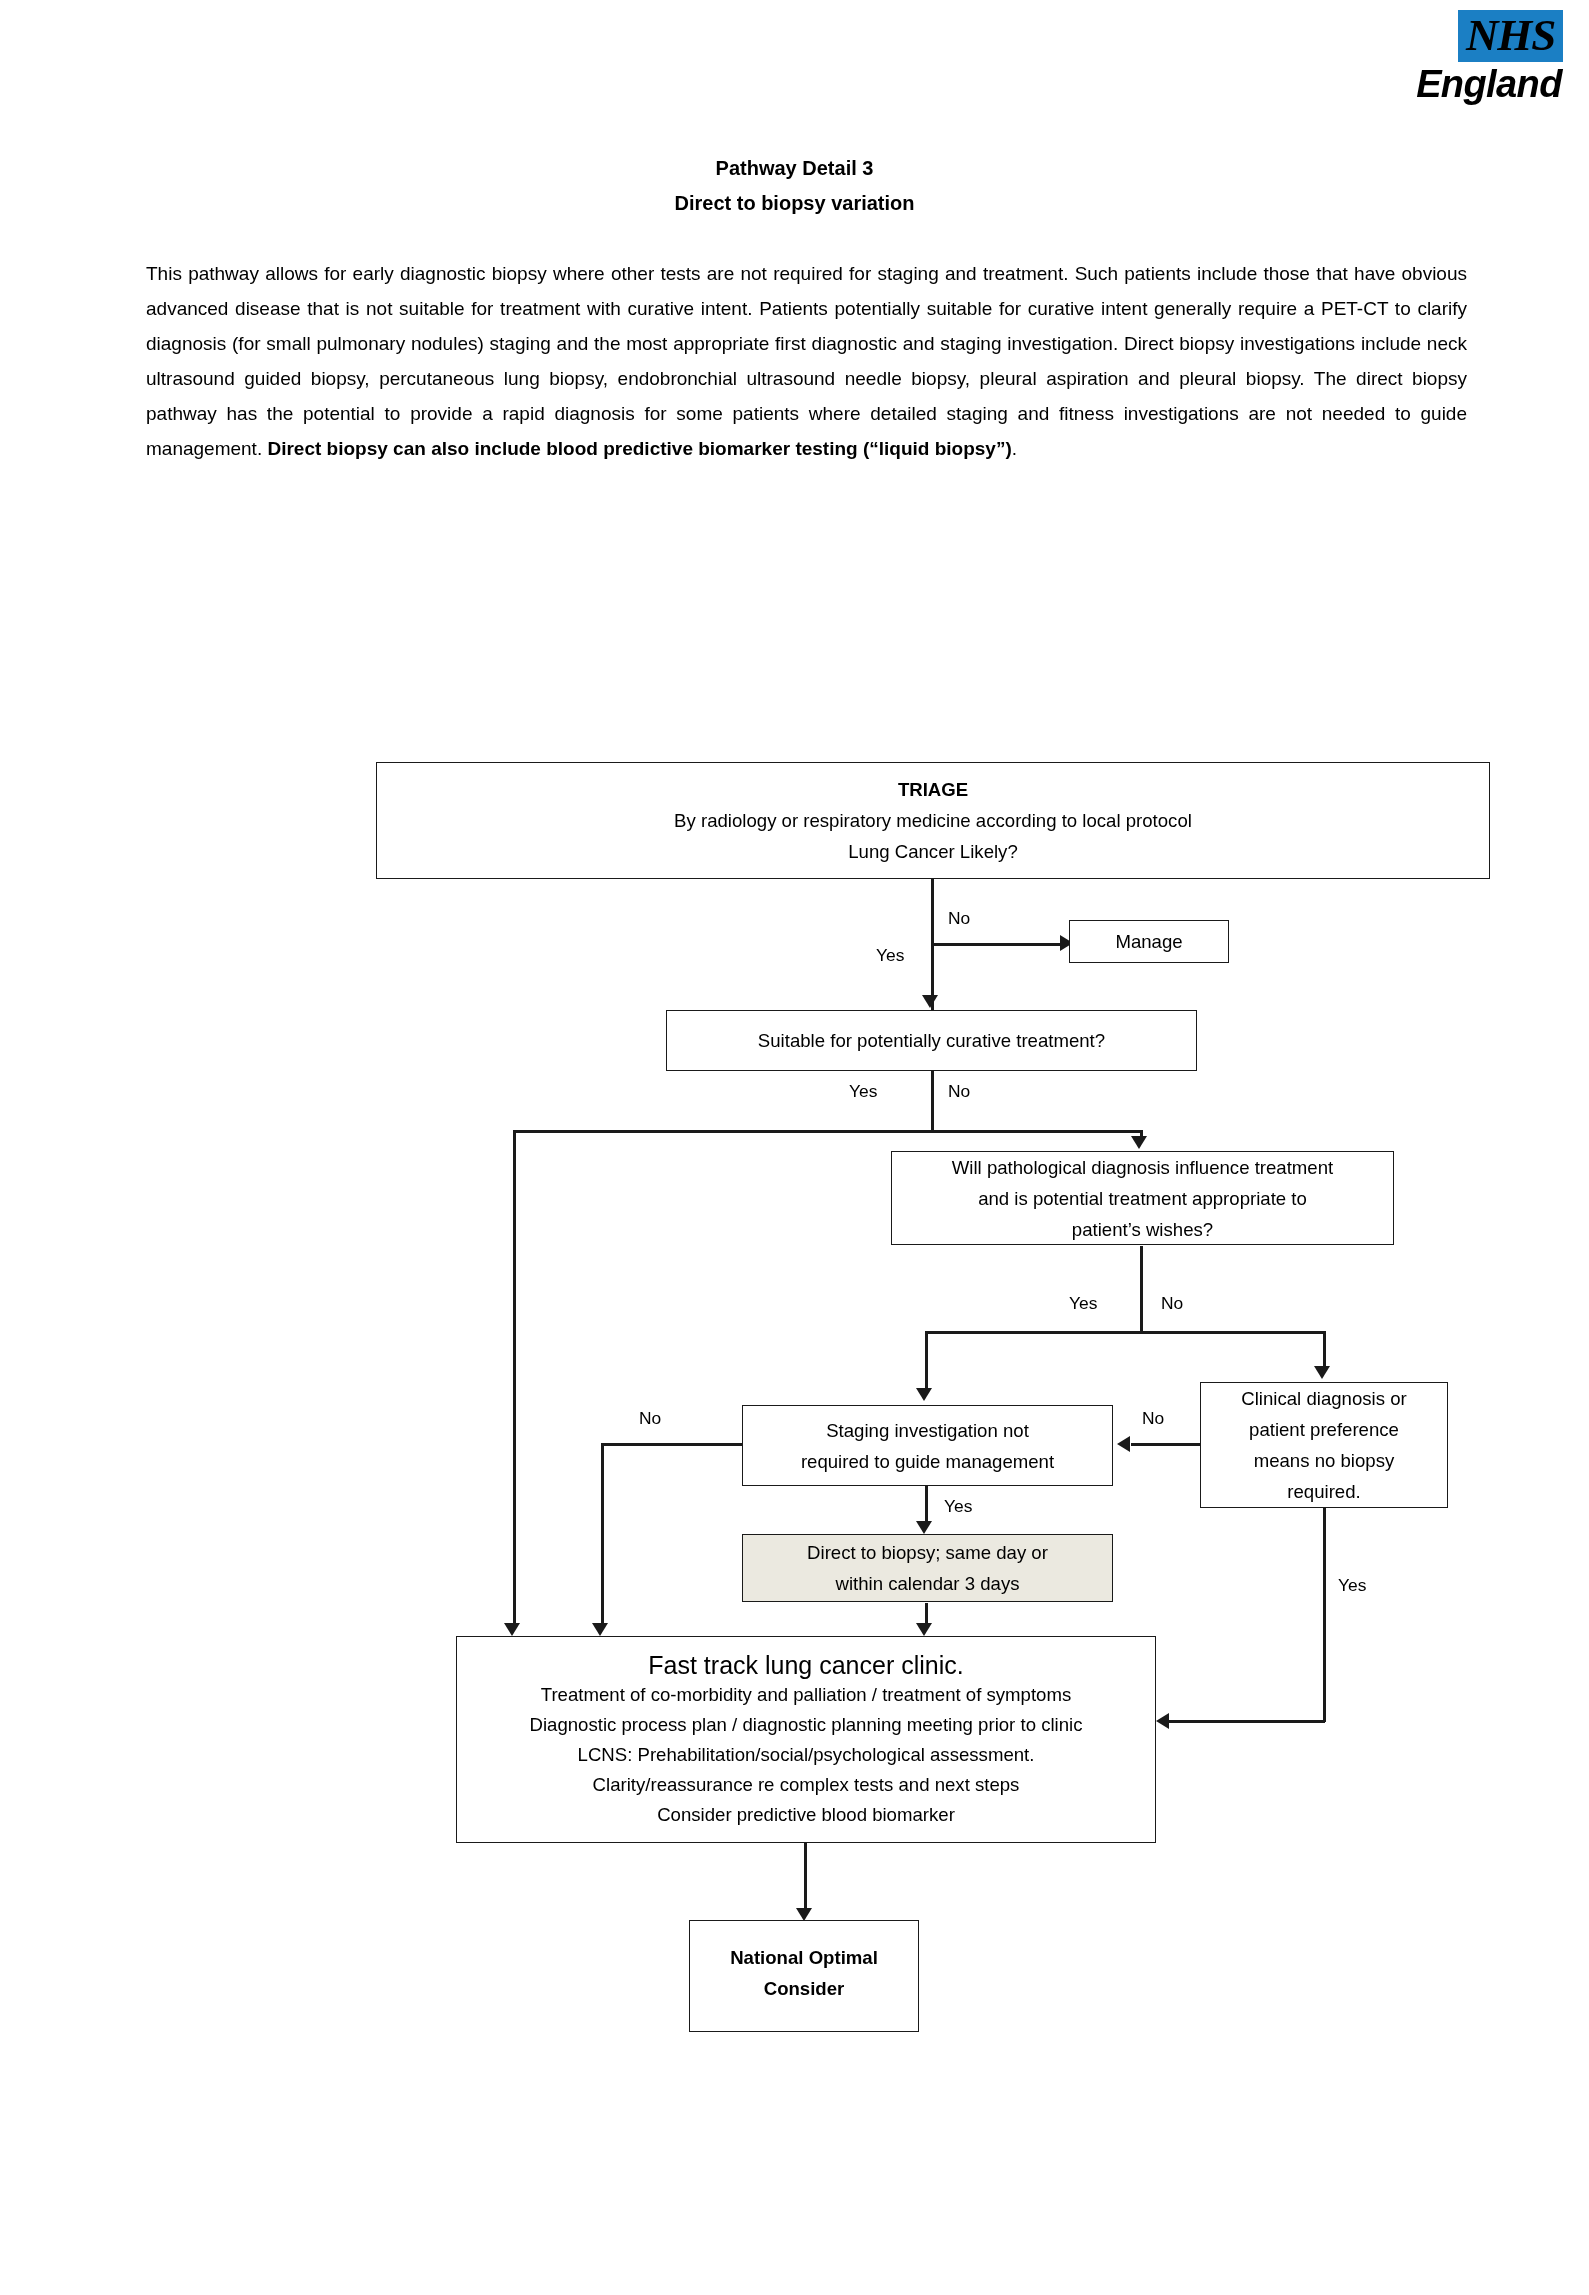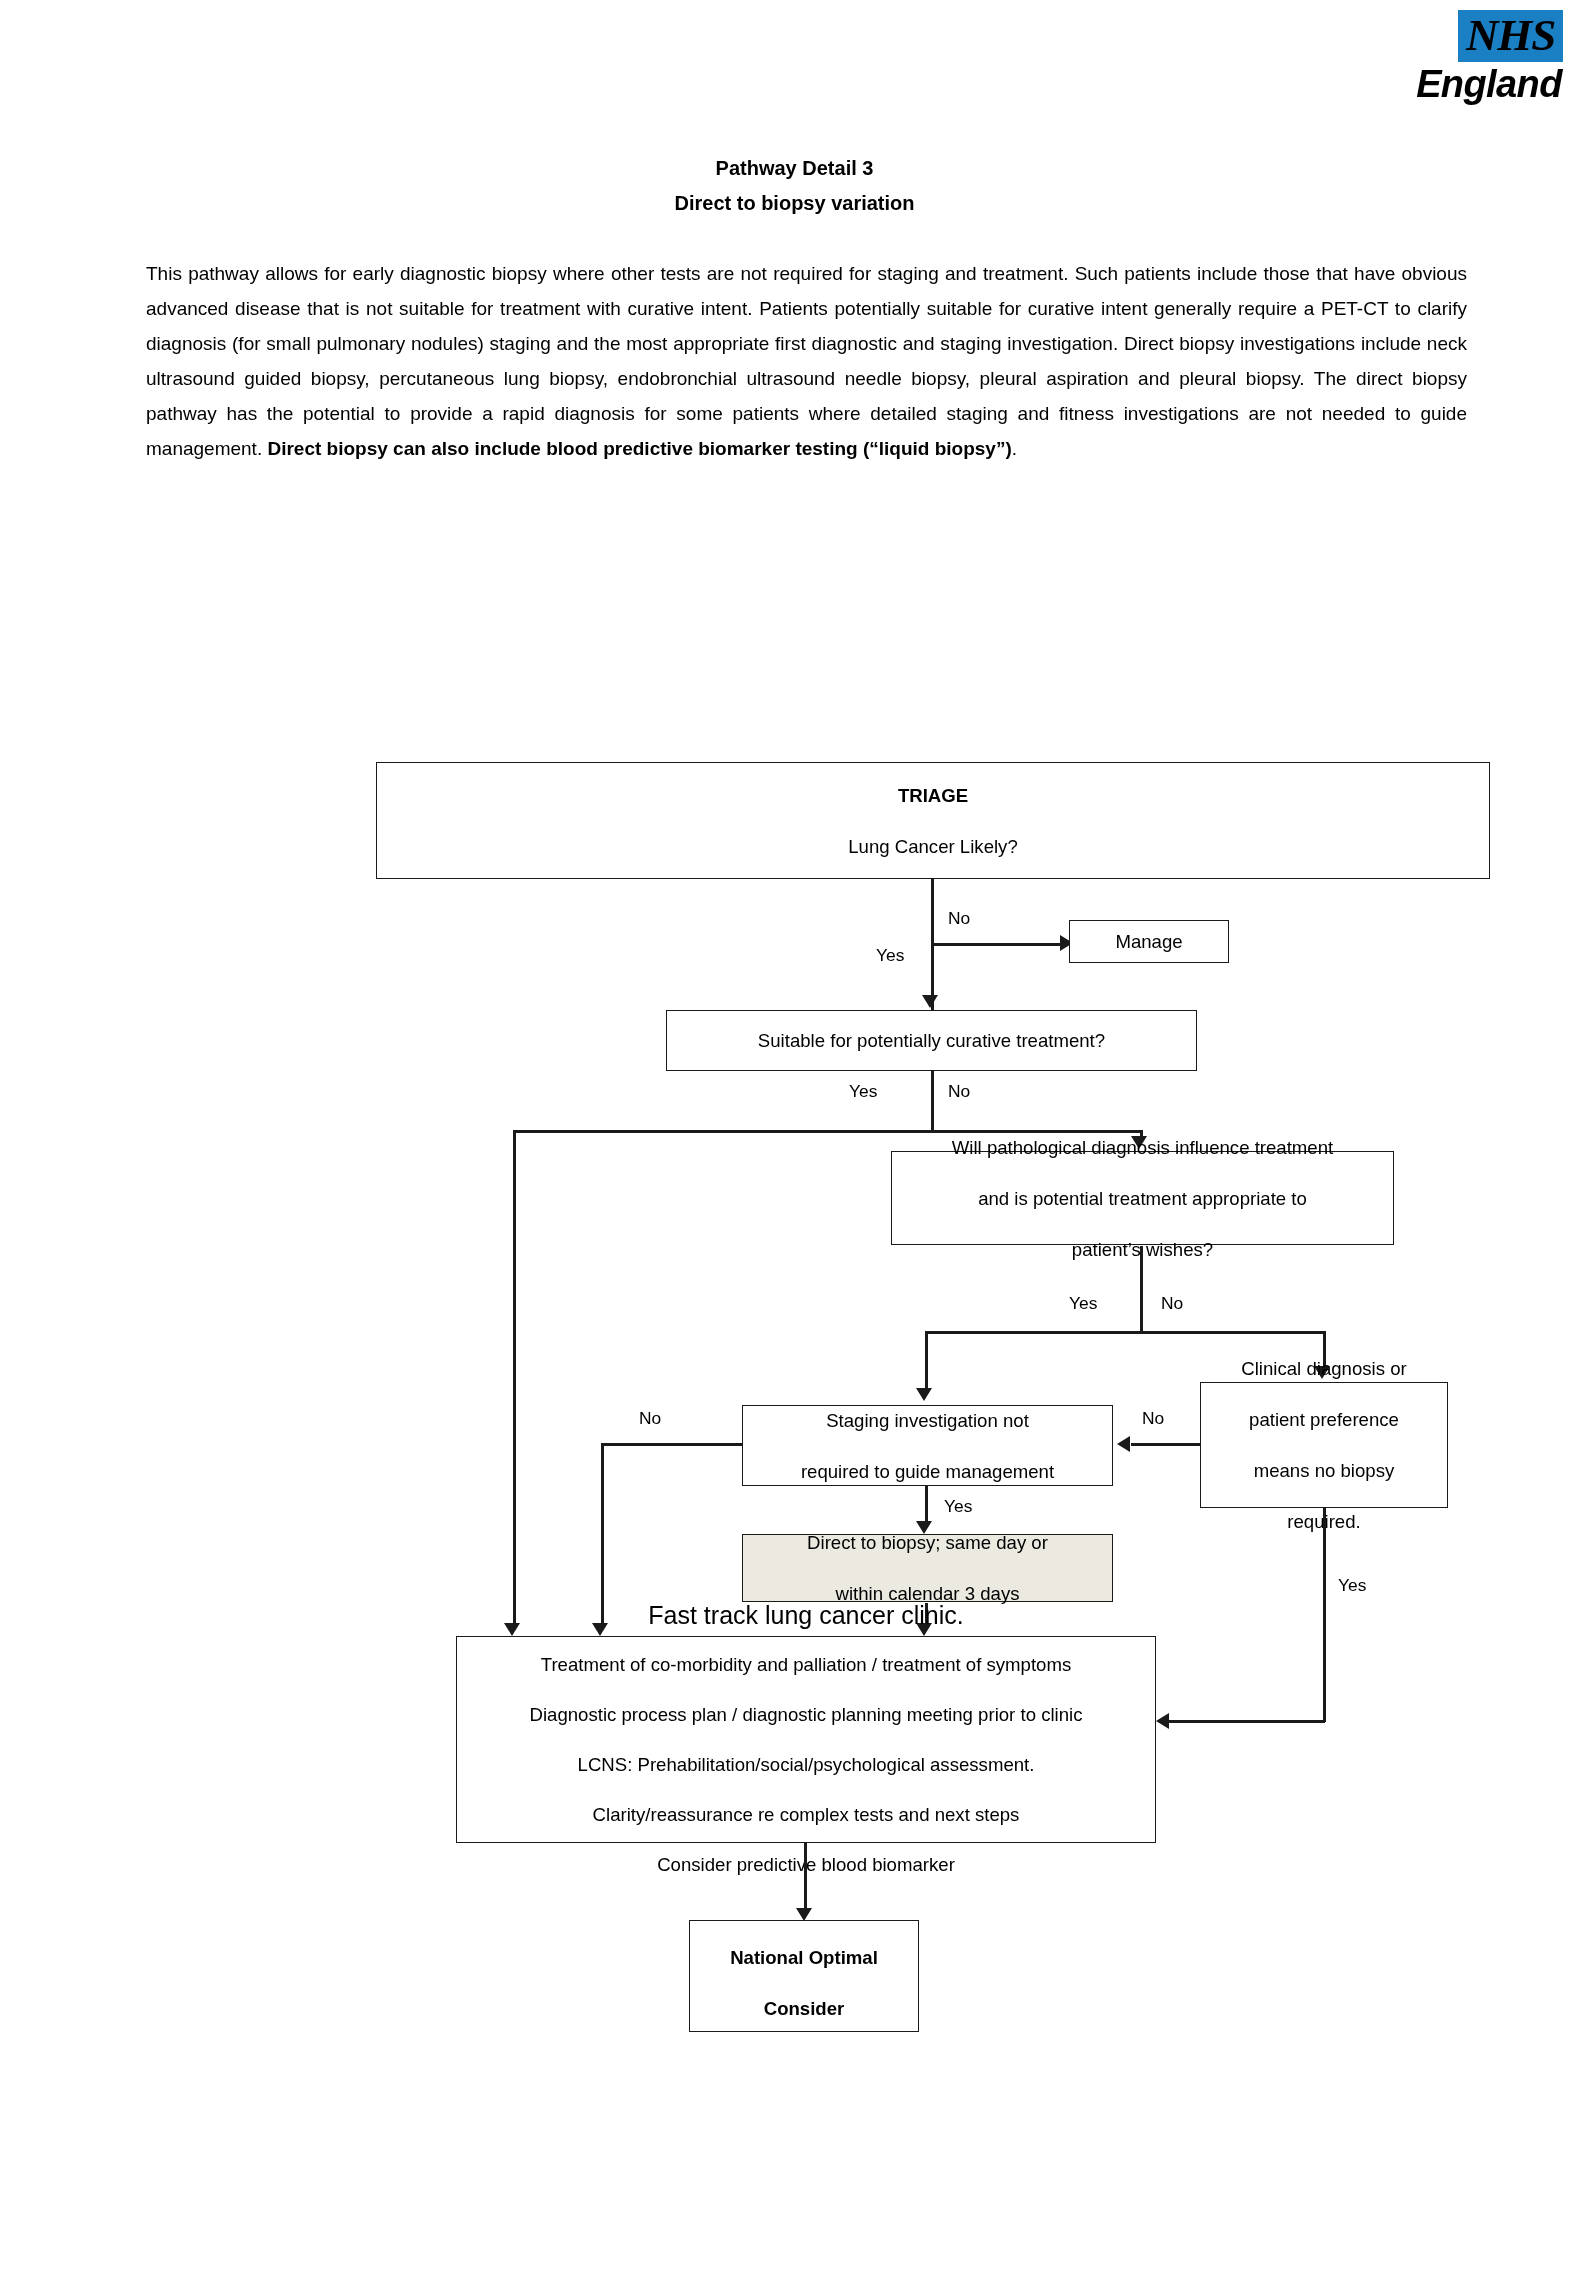--- a/index.html
+++ b/index.html
@@ -62,21 +62,20 @@
   .flow { position: absolute; left: 0; top: 0; width: 1589px; height: 2295px; }
   .fbox {
     position: absolute;
     border: 1.9px solid #1a1a1a;
     background: #ffffff;
     display: flex; flex-direction: column;
     align-items: center; justify-content: center;
     text-align: center;
     font-size: 18.6px;
     line-height: 31px;
-    gap: 20px;
   }
   .fbox.shaded { background: #ebe9e0; }
   .fbox .ttl { font-weight: bold; }
   .fbox .ln { display: block; }
 
   
   .elabel {
     position: absolute; font-size: 17.4px; line-height: 21px; white-space: nowrap;
   }
 
@@ -103,20 +102,21 @@
 
   <div class="doc-title">Pathway Detail 3</div>
   <div class="doc-subtitle">Direct to biopsy variation</div>
 
   <div class="body-text"><span>This pathway allows for early  diagnostic biopsy where other tests are not required for staging and treatment. Such patients include those that have obvious advanced disease that is not suitable for treatment with curative intent. Patients potentially suitable for curative intent generally require a PET-CT to clarify diagnosis (for small pulmonary nodules) staging and the most appropriate first diagnostic and staging investigation. Direct biopsy investigations include neck ultrasound guided biopsy, percutaneous lung biopsy, endobronchial ultrasound needle biopsy, pleural aspiration and pleural biopsy. The direct biopsy pathway has the potential to provide a rapid diagnosis for some patients where detailed staging and fitness investigations are not needed to guide management. </span><b>Direct biopsy can also include blood predictive biomarker testing (“liquid biopsy”)</b><span>.</span></div>
 
   <div class="flow">
 
     <div class="fbox" style="left:376px; top:762px; width:1114px; height:117px;">
       <span class="ln ttl">TRIAGE</span>
+      <span class="ln">By radiology or respiratory medicine according to local protocol</span>
       <span class="ln">Lung Cancer Likely?</span>
     </div>
 
     <div class="v" style="left:931px; top:879px; height:189px;"></div>
 
     <div class="h" style="left:931px; top:943px; width:130px;"></div>
     <div class="arrow-r" style="left:1060px; top:935px;"></div>
     <div class="elabel" style="left:948px; top:908px;">No</div>
     <div class="elabel" style="left:876px; top:945px;">Yes</div>
 

